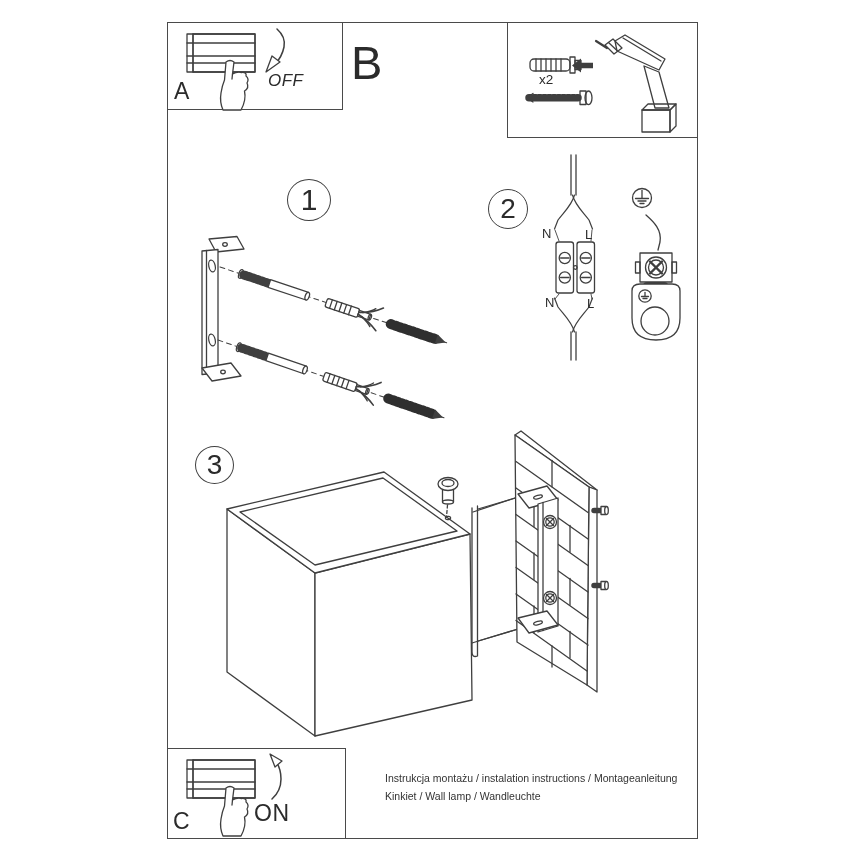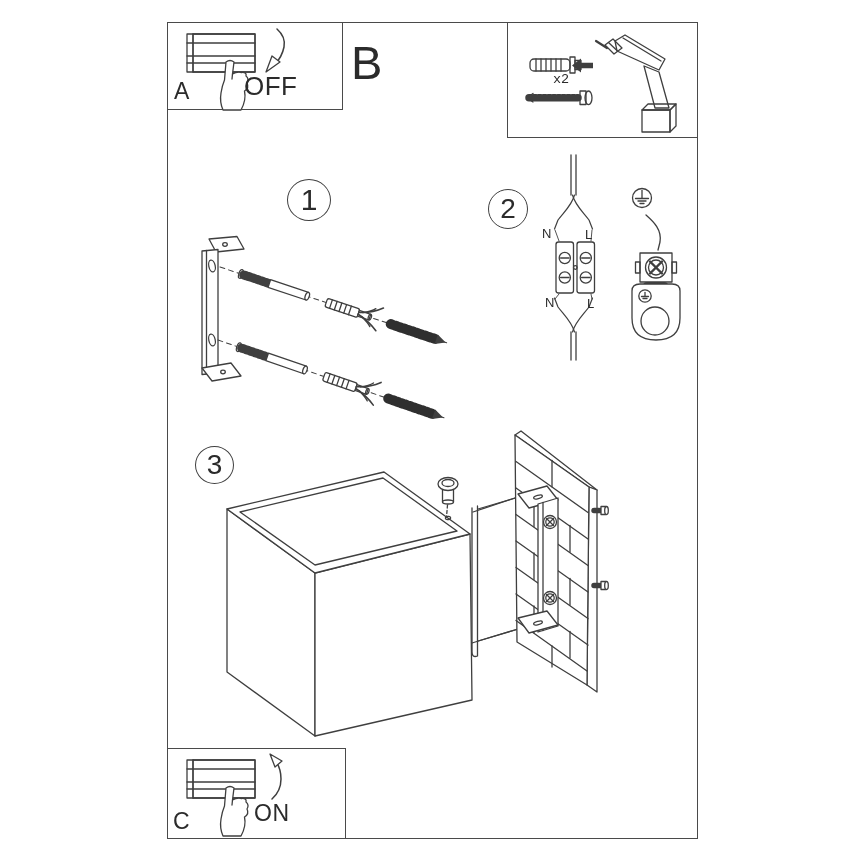--- a/index.html
+++ b/index.html
@@ -269,38 +269,40 @@
       <path class="fw" d="M46,36 Q50,33 54,36 L52.5,48 Q57,45.5 61.5,46.5 Q67,46 66,50 Q69.5,53 67,57 Q69.5,62 64.5,65 Q66.5,74 61,84 L43,84 Q39.5,76 41,67 Q42,60 44.5,54 Z"></path>
       <path d="M52.5,48 L52,53"></path>
     </g>
     <g>
       <path d="M92,47 Q101,39 101,27 Q101,15 94,7" style="stroke-width:1.5"></path>
       <polygon class="fw" points="90,2 102,9 95,15"></polygon>
     </g>
   </svg>
 
   <div class="txt" style="left:174px;top:78px;font-size:23px;">A</div>
-  <div class="txt" style="left:244px;top:71px;font-size:26px;letter-spacing:0.5px;">OFF</div>
+  <div class="txt" style="left:268px;top:71px;font-size:17px;letter-spacing:0.5px;font-style:italic;">OFF</div>
   <div class="txt" style="left:351px;top:35px;font-size:47px;">B</div>
-  <div class="txt" style="left:553px;top:72px;font-size:13.5px;font-family:Liberation Mono, monospace;">x2</div>
+  <div class="txt" style="left:539px;top:72px;font-size:13.5px;">x2</div>
 
   <div class="circle-step" style="left:287px;top:179px;width:44px;height:42px;font-size:30px;">
     <span>1</span>
   </div>
   <div class="circle-step" style="left:488px;top:189px;width:40px;height:40px;font-size:28px;">
     <span>2</span>
   </div>
   <div class="circle-step" style="left:195px;top:446px;width:39px;height:38px;font-size:28px;">
     <span>3</span>
   </div>
 
   <div class="txt" style="left:542px;top:226px;font-size:13px;">N</div>
   <div class="txt" style="left:585px;top:227px;font-size:13px;">L</div>
   <div class="txt" style="left:545px;top:295px;font-size:13px;">N</div>
   <div class="txt" style="left:587px;top:296px;font-size:13px;">L</div>
 
   <div class="txt" style="left:173px;top:808px;font-size:23px;">C</div>
   <div class="txt" style="left:254px;top:800px;font-size:23px;letter-spacing:0.5px;">ON</div>
 
   <div class="footer" style="left:385px;top:770px;">
+    <div>Instrukcja montażu / instalation instructions / Montageanleitung</div>
+    <div>Kinkiet / Wall lamp / Wandleuchte</div>
   </div>
 
 </div>
 
 </body></html>

